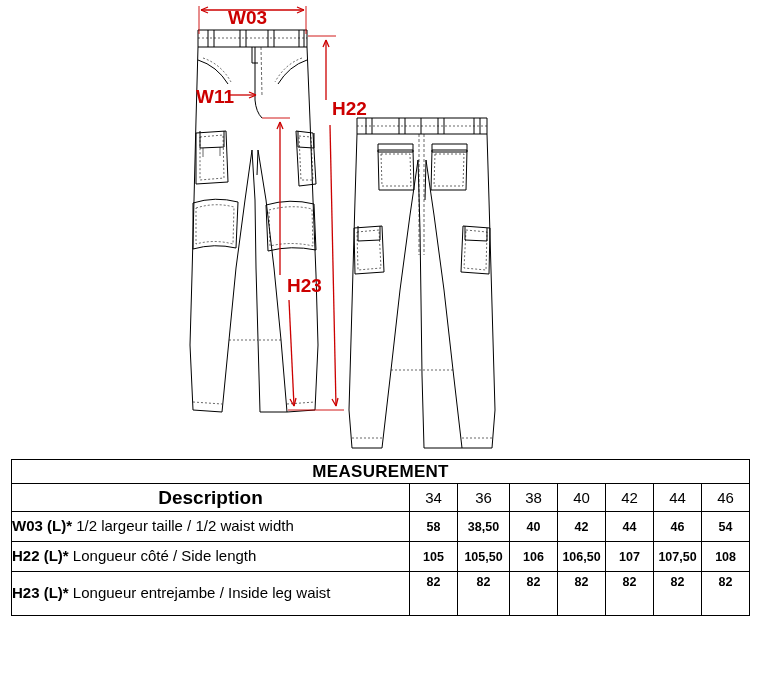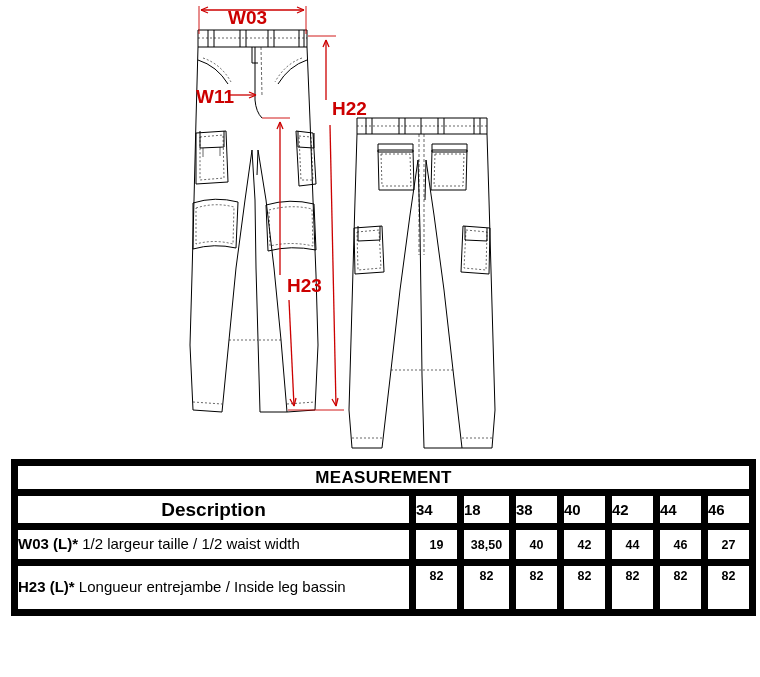--- a/index.html
+++ b/index.html
@@ -37,41 +37,41 @@
     top: 459px;
     width: 738px;
   }
   table.meas {
     border-collapse: collapse;
     width: 738px;
     table-layout: fixed;
     background: #fff;
   }
   table.meas td, table.meas th {
-    border: 7px solid #000000;
+    border: 1px solid #000000;
     padding: 0;
     vertical-align: middle;
   }
   .title-cell {
     text-align: center;
     font-size: 17px;
     font-weight: bold;
     height: 23px;
     letter-spacing: 0.3px;
   }
   .desc-head {
     text-align: center;
     font-size: 19px;
     font-weight: bold;
     height: 27px;
   }
   .size-head {
-    text-align: left;
+    text-align: center;
     font-size: 15px;
-    font-weight: bold;
+    font-weight: normal;
     height: 27px;
   }
   .desc-cell {
     font-size: 15px;
     height: 29px;
     padding-left: 4px;
     line-height: 1.25;
   }
   .desc-cell .code {
     font-weight: bold;
@@ -222,43 +222,53 @@
       <col style="width:48px">
       <col style="width:48px">
     </colgroup>
     <tbody>
       <tr>
         <td class="title-cell" colspan="8">MEASUREMENT</td>
       </tr>
       <tr>
         <td class="desc-head">Description</td>
         <td class="size-head">34</td>
-        <td class="size-head">18</td>
+        <td class="size-head">36</td>
         <td class="size-head">38</td>
         <td class="size-head">40</td>
         <td class="size-head">42</td>
         <td class="size-head">44</td>
         <td class="size-head">46</td>
       </tr>
 
       <tr>
         <td class="desc-cell"><span class="code">W03 (L)*</span><span> 1/2  largeur taille / 1/2 waist width</span></td>
-        <td class="val-cell">19</td>
+        <td class="val-cell">58</td>
         <td class="val-cell">38,50</td>
         <td class="val-cell">40</td>
         <td class="val-cell">42</td>
         <td class="val-cell">44</td>
         <td class="val-cell">46</td>
-        <td class="val-cell">27</td>
-      </tr>
-
-
+        <td class="val-cell">54</td>
+      </tr>
+
+
+      <tr>
+        <td class="desc-cell"><span class="code">H22 (L)*</span><span> Longueur côté / Side length</span></td>
+        <td class="val-cell">105</td>
+        <td class="val-cell">105,50</td>
+        <td class="val-cell">106</td>
+        <td class="val-cell">106,50</td>
+        <td class="val-cell">107</td>
+        <td class="val-cell">107,50</td>
+        <td class="val-cell">108</td>
+      </tr>
 
       <tr class="row-tall">
-        <td class="desc-cell"><span class="code">H23 (L)*</span><span> Longueur entrejambe / Inside leg bassin</span></td>
+        <td class="desc-cell"><span class="code">H23 (L)*</span><span> Longueur entrejambe / Inside leg waist</span></td>
         <td class="val-cell">82</td>
         <td class="val-cell">82</td>
         <td class="val-cell">82</td>
         <td class="val-cell">82</td>
         <td class="val-cell">82</td>
         <td class="val-cell">82</td>
         <td class="val-cell">82</td>
       </tr>
     </tbody>
   </table>

